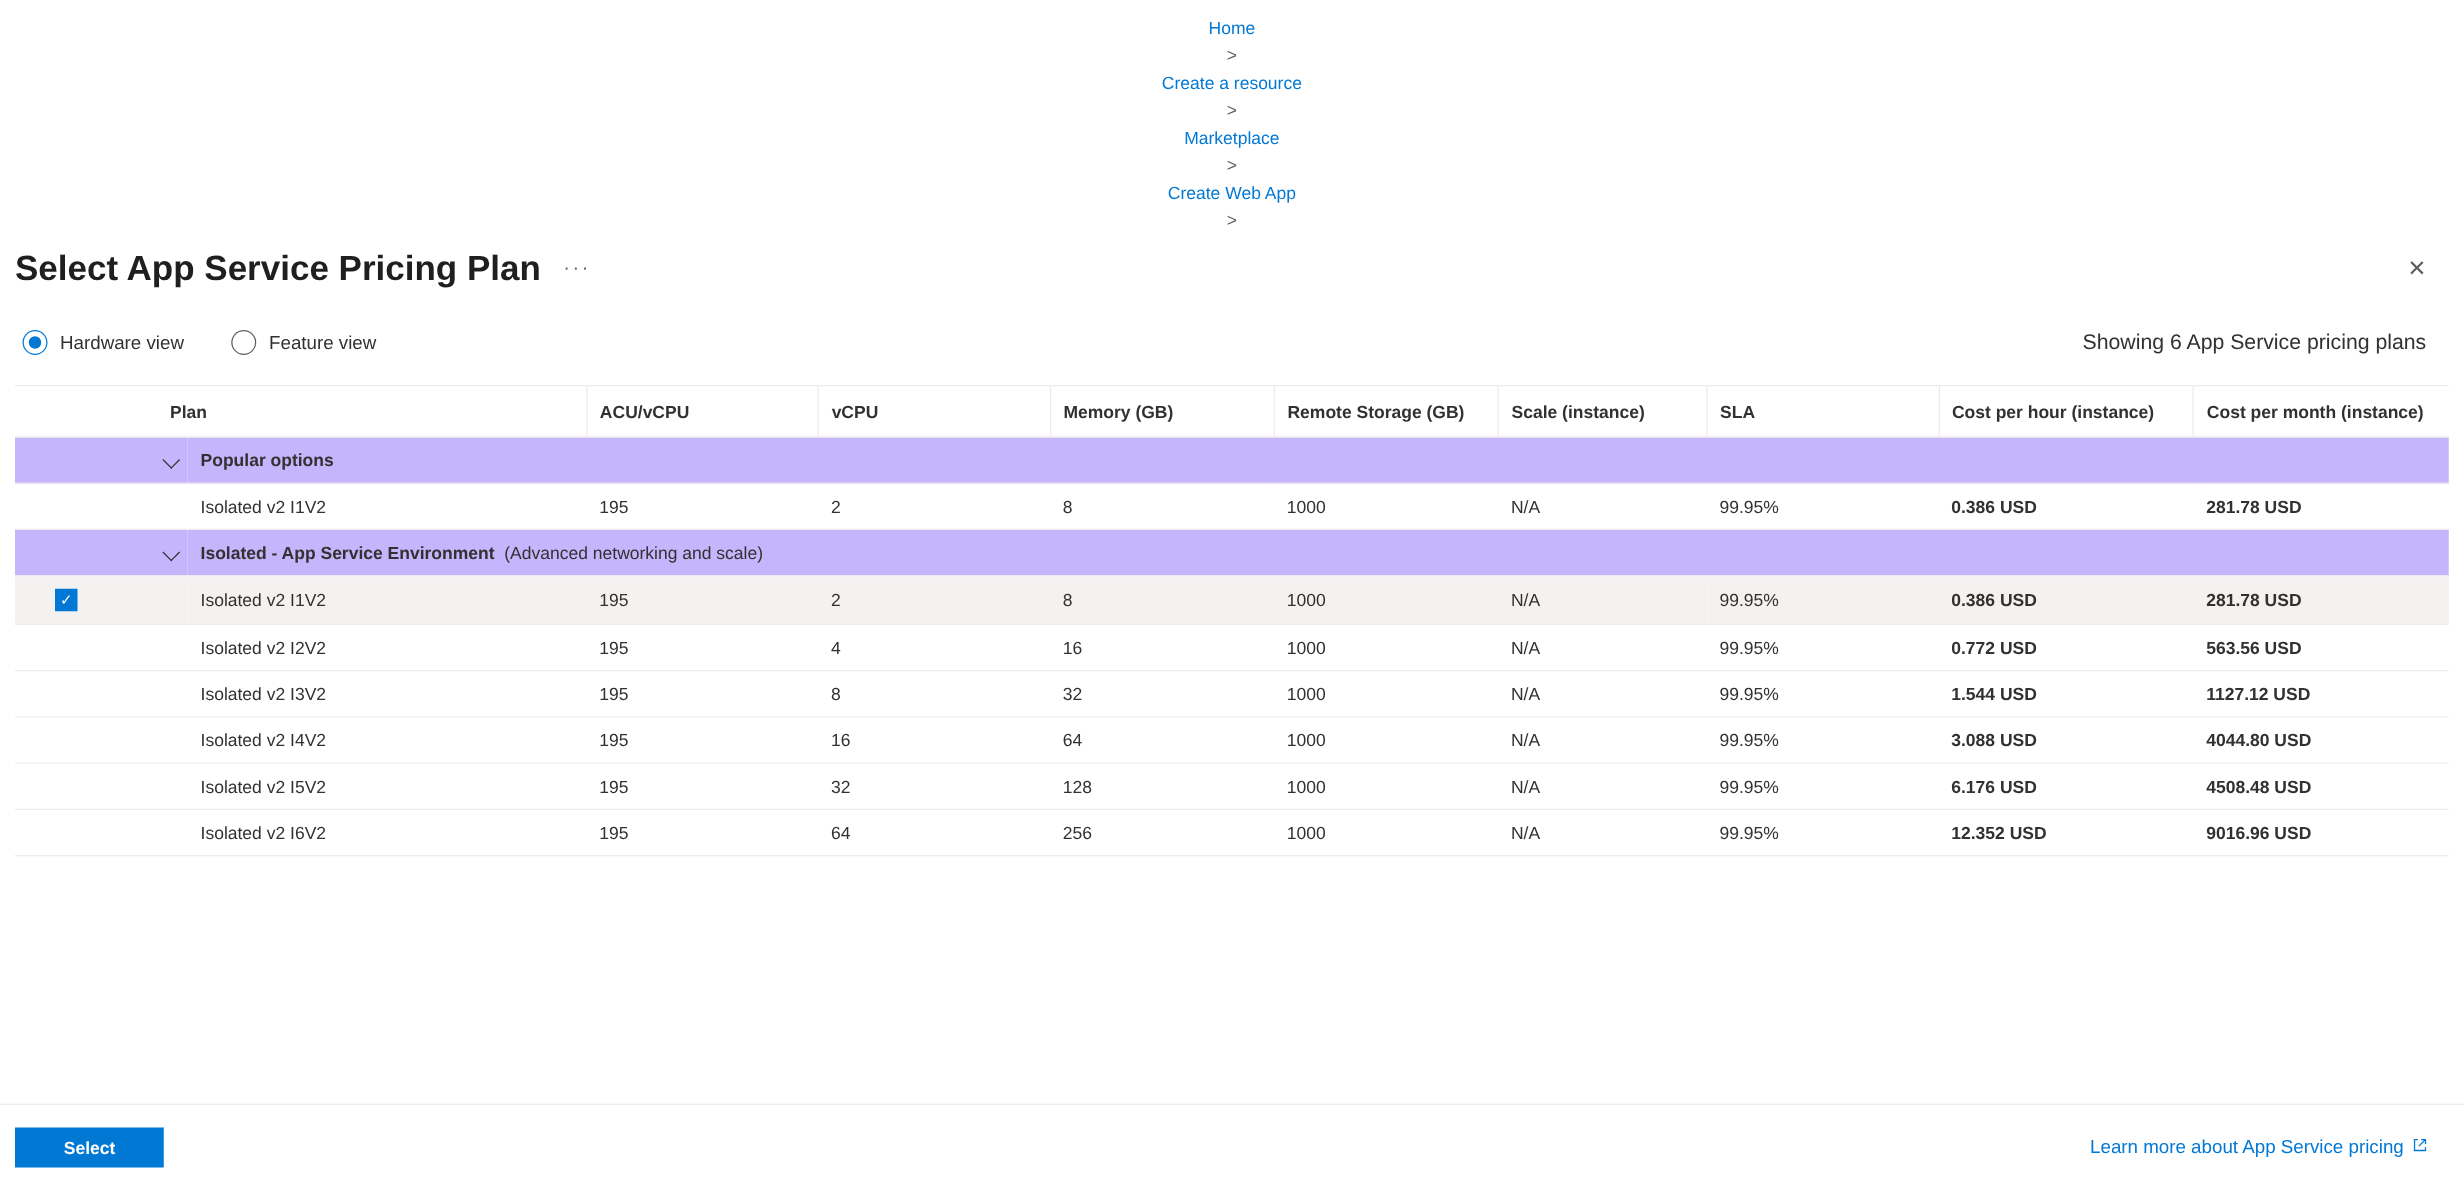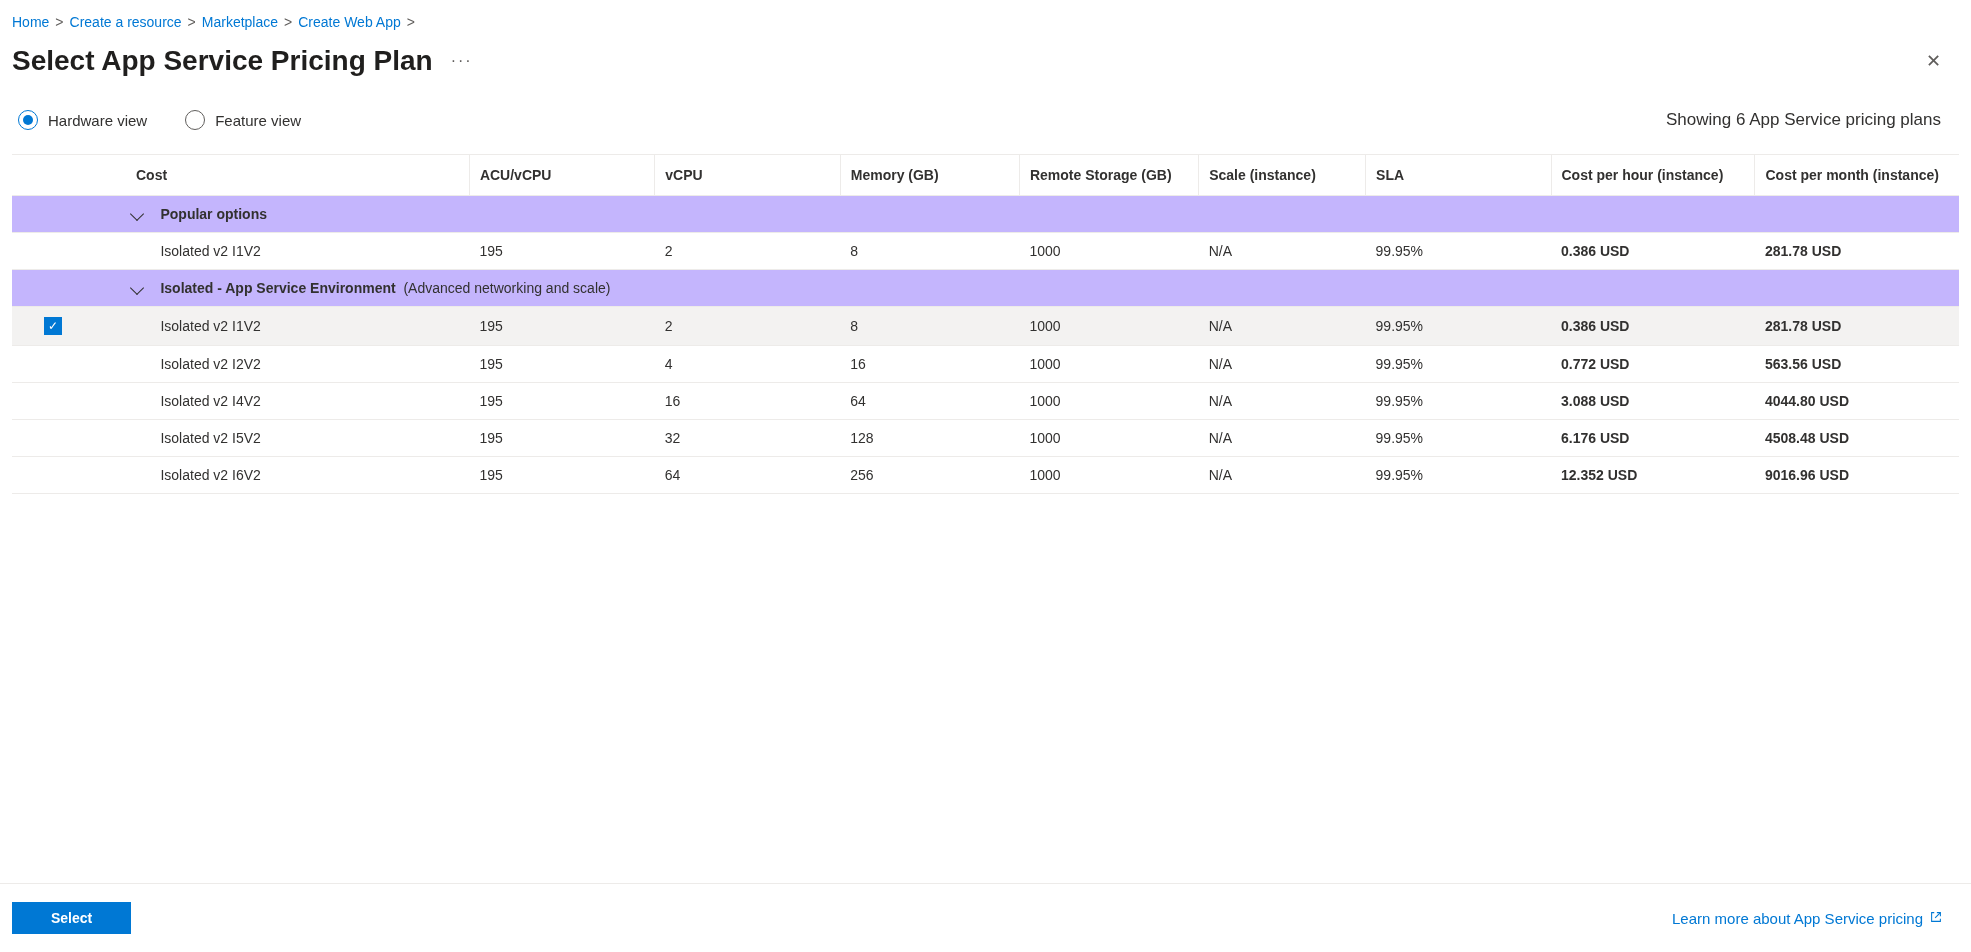--- a/index.html
+++ b/index.html
@@ -1,18 +1,18 @@
 <!DOCTYPE html>
 <html><head>
 <meta charset="utf-8">
 <style>
   * { box-sizing: border-box; margin: 0; padding: 0; }
   body { font-family: "Segoe UI", "Segoe UI Web", Arial, sans-serif; font-size: 13px; color: #323130; background: #fff; }
   .page { width: 1971px; min-height: 952px; position: relative; padding: 0 12px; }
-  .breadcrumb { display: flex; align-items: center; gap: 6px; padding: 14px 0 10px 0; font-size: 14px; }
+  .breadcrumb { display: flex; align-items: center; gap: 6px; padding: 14px 0 10px 0; font-size: 14px; flex-direction: column; }
   .breadcrumb a { color: #0078d4; text-decoration: none; }
   .crumb-sep { color: #605e5c; font-size: 14px; }
   .title-row { display: flex; align-items: center; justify-content: space-between; padding: 4px 0 22px 0; }
   .title-left { display: flex; align-items: center; gap: 18px; }
   h1.page-title { font-size: 28px; font-weight: 600; color: #201f1e; }
   .ellipsis { font-size: 16px; color: #605e5c; letter-spacing: 2px; cursor: pointer; }
   .close-icon { font-size: 18px; font-weight: 400; color: #605e5c; cursor: pointer; padding: 6px 18px; }
   .view-row { display: flex; align-items: center; justify-content: space-between; padding: 10px 0 24px 0; }
   .radios { display: flex; gap: 38px; padding-left: 6px; }
   .radio { display: inline-flex; align-items: center; gap: 10px; cursor: pointer; font-size: 15px; }
@@ -98,21 +98,21 @@
         <col class="c-vcpu">
         <col class="c-mem">
         <col class="c-storage">
         <col class="c-scale">
         <col class="c-sla">
         <col class="c-cph">
         <col class="c-cpm">
     </colgroup>
     <thead>
       <tr>
-        <th colspan="3" style="padding-left:124px;">Cost</th>
+        <th colspan="3" style="padding-left:124px;">Plan</th>
         <th>ACU/vCPU</th>
         <th>vCPU</th>
         <th>Memory (GB)</th>
         <th>Remote Storage (GB)</th>
         <th>Scale (instance)</th>
         <th>SLA</th>
         <th>Cost per hour (instance)</th>
         <th>Cost per month (instance)</th>
       </tr>
     </thead>
@@ -158,20 +158,33 @@
           <td></td>
           <td>Isolated v2 I2V2</td>
           <td>195</td>
           <td>4</td>
           <td>16</td>
           <td>1000</td>
           <td>N/A</td>
           <td>99.95%</td>
           <td class="bold">0.772 USD</td>
           <td class="bold">563.56 USD</td>
+        </tr>
+        <tr class="data-row">
+          <td></td>
+          <td></td>
+          <td>Isolated v2 I3V2</td>
+          <td>195</td>
+          <td>8</td>
+          <td>32</td>
+          <td>1000</td>
+          <td>N/A</td>
+          <td>99.95%</td>
+          <td class="bold">1.544 USD</td>
+          <td class="bold">1127.12 USD</td>
         </tr>
         <tr class="data-row">
           <td></td>
           <td></td>
           <td>Isolated v2 I4V2</td>
           <td>195</td>
           <td>16</td>
           <td>64</td>
           <td>1000</td>
           <td>N/A</td>

